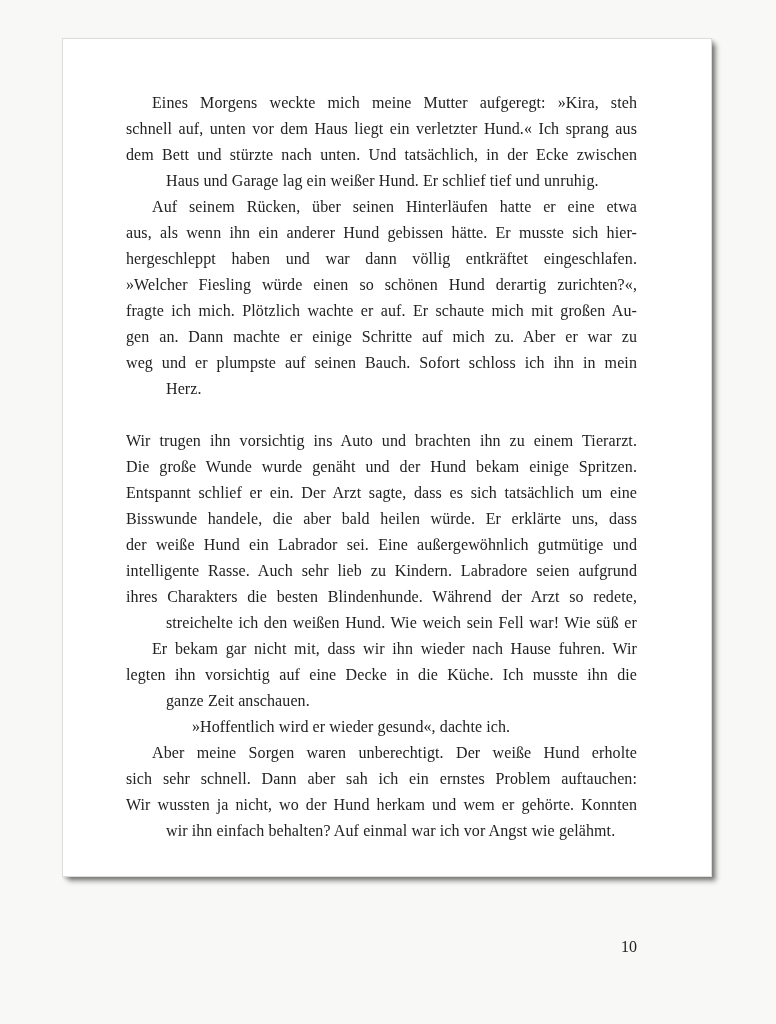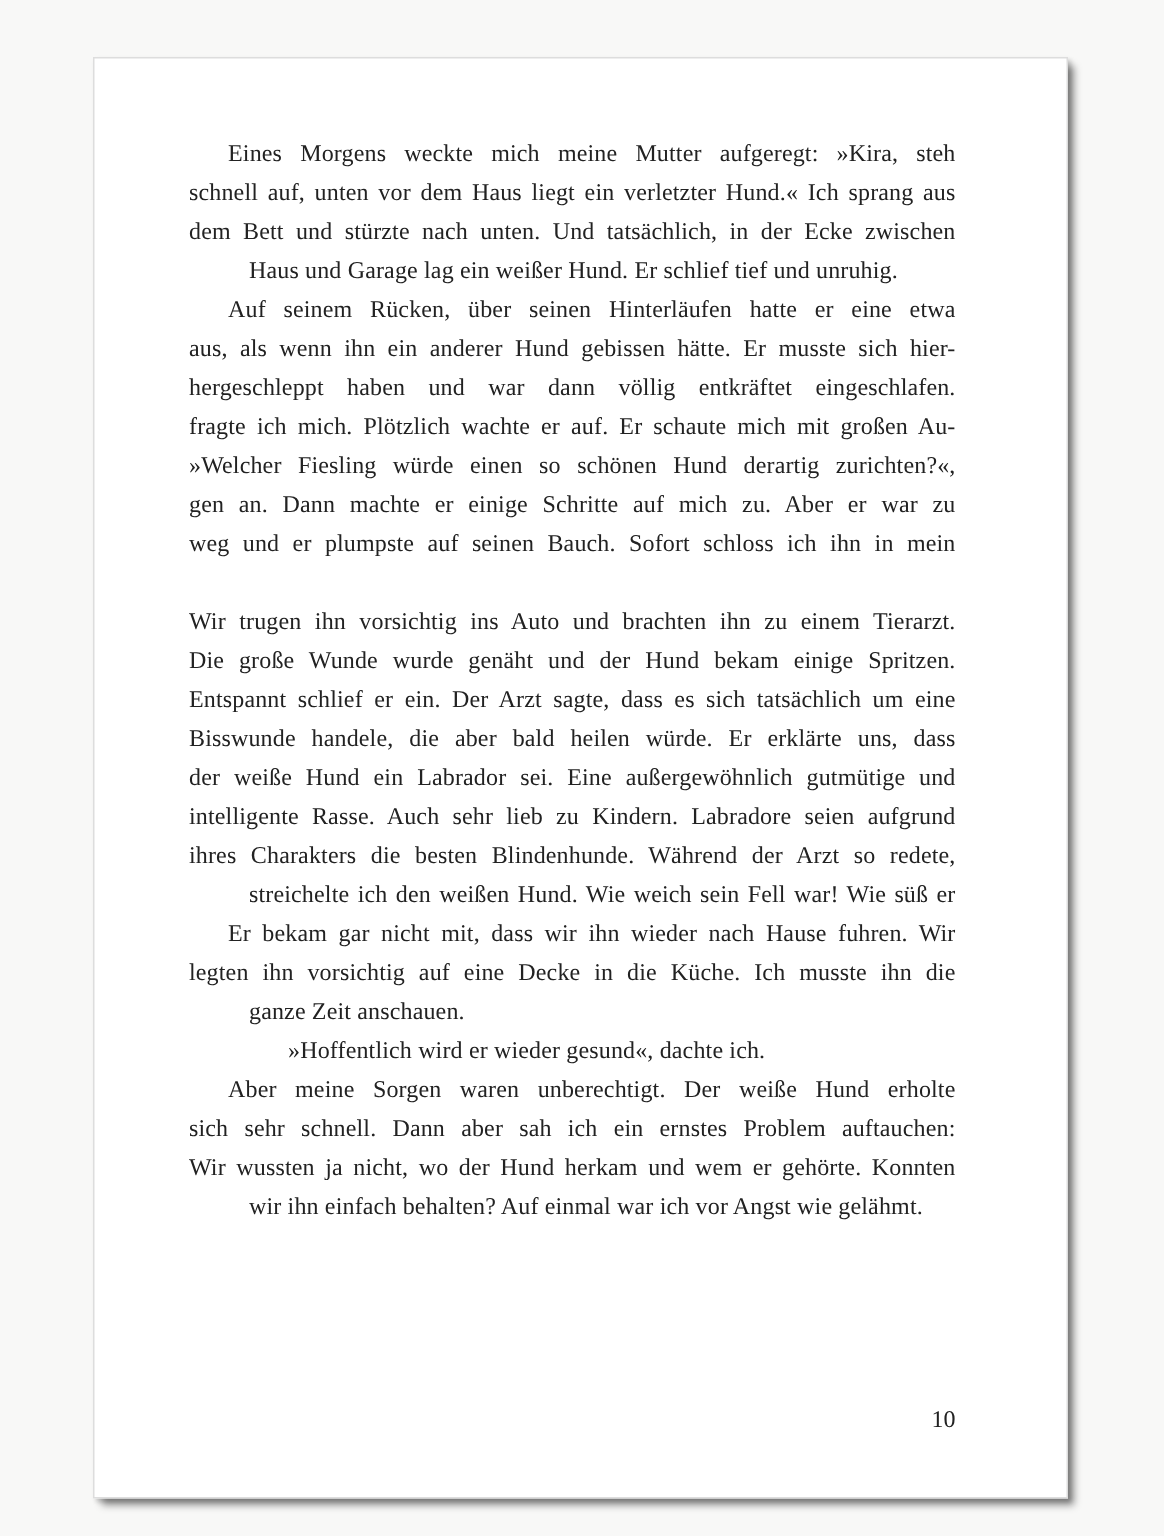--- a/index.html
+++ b/index.html
@@ -16,21 +16,21 @@
   }
   .stage {
     position: absolute;
     inset: 0;
   }
   .page {
     position: absolute;
     left: 62px;
     top: 38px;
     width: 650px;
-    height: 961px;
+    height: 839px;
     background: #ffffff;
     border: 1px solid #dddddd;
     box-sizing: border-box;
     box-shadow: 5px 5px 5px -1px rgba(0,0,0,0.42), 2px 2px 3px rgba(0,0,0,0.18);
   }
   .text-block {
     position: absolute;
     left: 63px;
     right: 74px;
     top: 51px;
@@ -79,24 +79,25 @@
         <div class="para">
           <div class="line indent">Eines Morgens weckte mich meine Mutter aufgeregt: »Kira, steh</div>
           <div class="line">schnell auf, unten vor dem Haus liegt ein verletzter Hund.« Ich sprang aus</div>
           <div class="line">dem Bett und stürzte nach unten. Und tatsächlich, in der Ecke zwischen</div>
           <div class="line last">Haus und Garage lag ein weißer Hund. Er schlief tief und unruhig.</div>
         </div>
         <div class="para">
           <div class="line indent">Auf seinem Rücken, über seinen Hinterläufen hatte er eine etwa</div>
           <div class="line">aus, als wenn ihn ein anderer Hund gebissen hätte. Er musste sich hier-</div>
           <div class="line">hergeschleppt haben und war dann völlig entkräftet eingeschlafen.</div>
+          <div class="line">»Welcher Fiesling würde einen so schönen Hund derartig zurichten?«,</div>
           <div class="line">fragte ich mich. Plötzlich wachte er auf. Er schaute mich mit großen Au-</div>
-          <div class="line">»Welcher Fiesling würde einen so schönen Hund derartig zurichten?«,</div>
           <div class="line">gen an. Dann machte er einige Schritte auf mich zu. Aber er war zu</div>
           <div class="line">weg und er plumpste auf seinen Bauch. Sofort schloss ich ihn in mein</div>
+          <div class="line last">Herz.</div>
         </div>
         <div class="para gap-before">
           <div class="line">Wir trugen ihn vorsichtig ins Auto und brachten ihn zu einem Tierarzt.</div>
           <div class="line">Die große Wunde wurde genäht und der Hund bekam einige Spritzen.</div>
           <div class="line">Entspannt schlief er ein. Der Arzt sagte, dass es sich tatsächlich um eine</div>
           <div class="line">Bisswunde handele, die aber bald heilen würde. Er erklärte uns, dass</div>
           <div class="line">der weiße Hund ein Labrador sei. Eine außergewöhnlich gutmütige und</div>
           <div class="line">intelligente Rasse. Auch sehr lieb zu Kindern. Labradore seien aufgrund</div>
           <div class="line">ihres Charakters die besten Blindenhunde. Während der Arzt so redete,</div>
           <div class="line last">streichelte ich den weißen Hund. Wie weich sein Fell war! Wie süß er war!</div>

